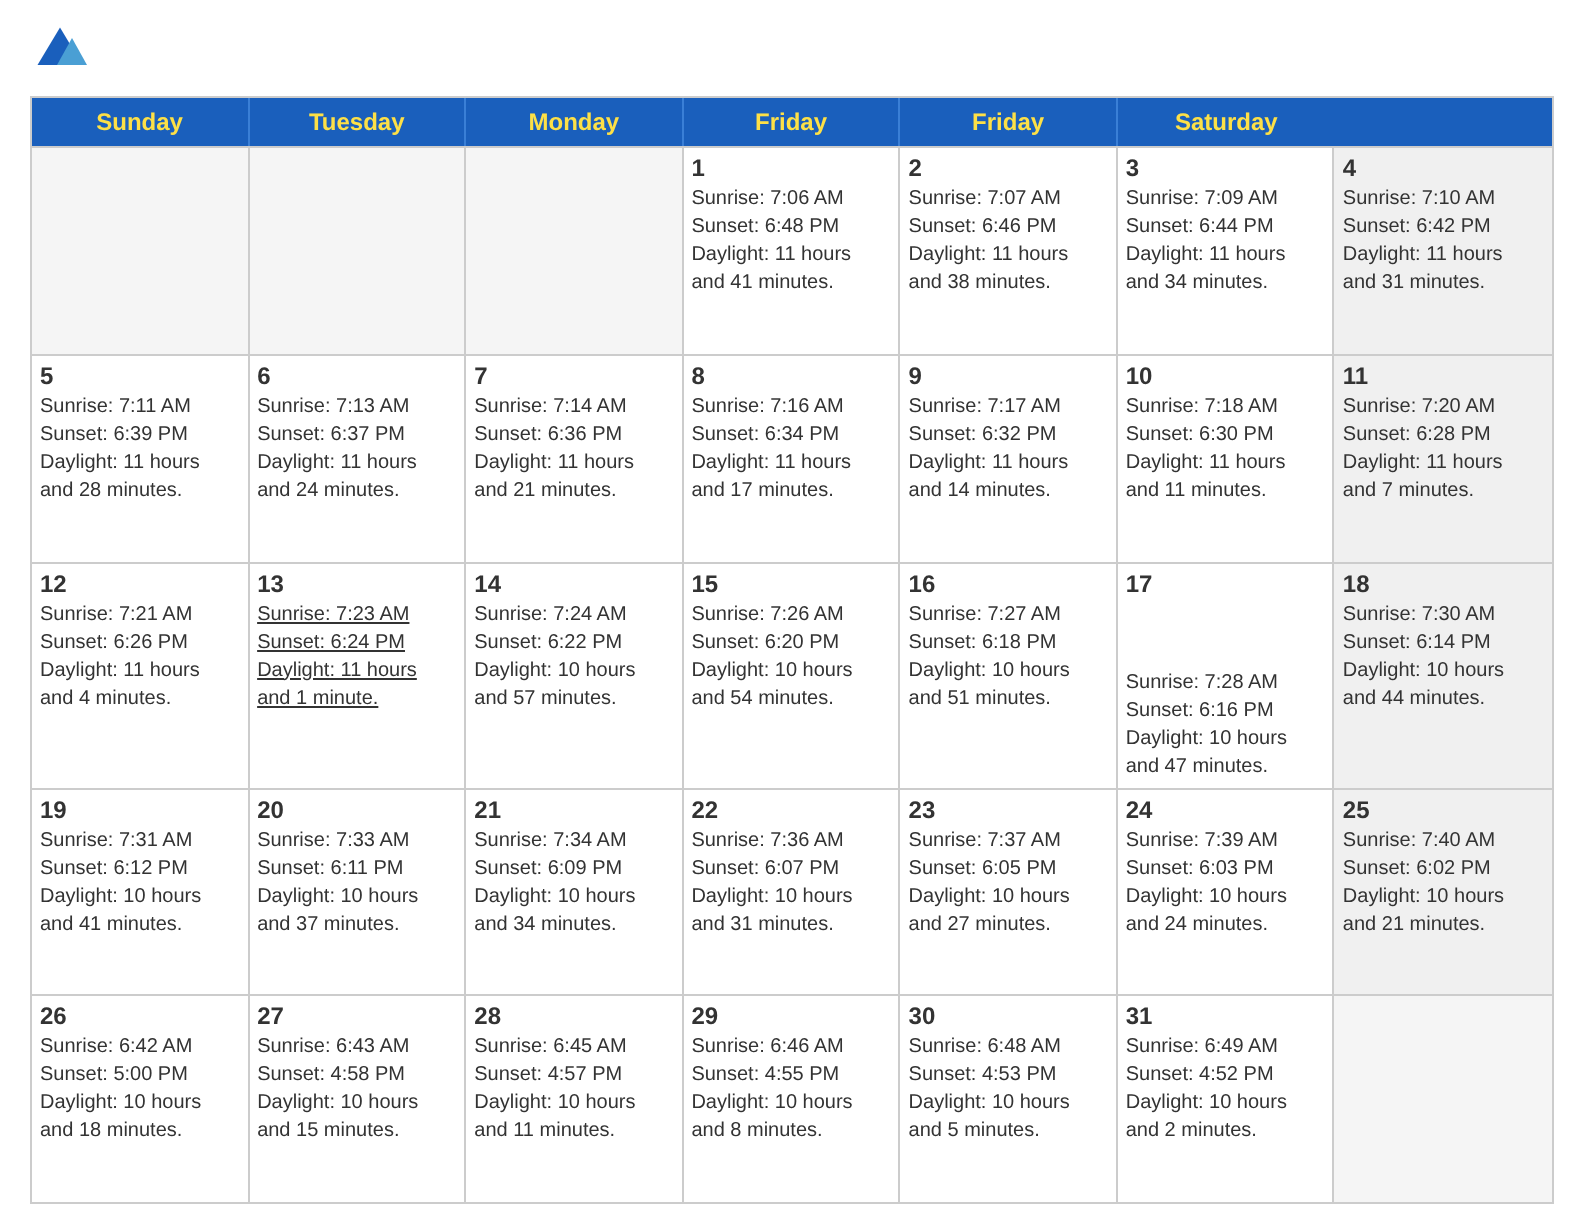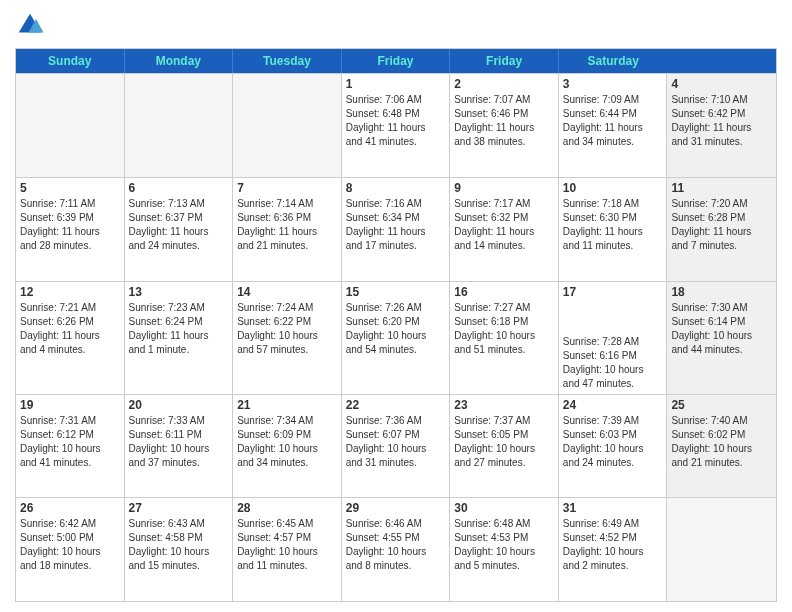--- a/index.html
+++ b/index.html
@@ -56,21 +56,21 @@
       display: flex;
       flex-direction: column;
       border: 1px solid #ccc;
     }
     .cal-header {
       display: grid;
       grid-template-columns: repeat(7, 1fr);
       background: #1a5fbc;
     }
     .cal-header-cell {
-      color: #5eead4;
+      color: #fde047;
       text-align: center;
       padding: 5px 2px;
       font-size: 12px;
       font-weight: bold;
       border-right: 1px solid #3a7fd6;
     }
     .cal-header-cell:last-child { border-right: none; }
     .cal-body {
       flex: 1;
       display: flex;
@@ -121,22 +121,22 @@
     </div>
     <div class="title-block">
       <div class="month-title"></div>
       <div class="subtitle"></div>
     </div>
   </div>
 
   <div class="calendar">
     <div class="cal-header">
     <div class="cal-header-cell">Sunday</div>
+        <div class="cal-header-cell">Tuesday</div>
         <div class="cal-header-cell">Monday</div>
-        <div class="cal-header-cell">Tuesday</div>
         <div class="cal-header-cell">Friday</div>
         <div class="cal-header-cell">Friday</div>
         <div class="cal-header-cell">Saturday</div>
       </div>
     <div class="cal-body">
     <div class="cal-row">
           <div class="cal-cell empty"></div>
           <div class="cal-cell empty"></div>
           <div class="cal-cell empty"></div>
           <div class="cal-cell">
@@ -222,21 +222,21 @@
         <div class="cal-row">
           <div class="cal-cell">
             <div class="day-number">12</div>
             <div class="cell-info" style="white-space: pre-line;">Sunrise: 7:21 AM
 Sunset: 6:26 PM
 Daylight: 11 hours
 and 4 minutes.</div>
           </div>
           <div class="cal-cell">
             <div class="day-number">13</div>
-            <div class="cell-info" style="white-space: pre-line;">Sunrise: 7:23 AM
+            <div class="cell-info" style="white-space: pre-line; text-decoration: underline;">Sunrise: 7:23 AM
 Sunset: 6:24 PM
 Daylight: 11 hours
 and 1 minute.</div>
           </div>
           <div class="cal-cell">
             <div class="day-number">14</div>
             <div class="cell-info" style="white-space: pre-line;">Sunrise: 7:24 AM
 Sunset: 6:22 PM
 Daylight: 10 hours
 and 57 minutes.</div>

